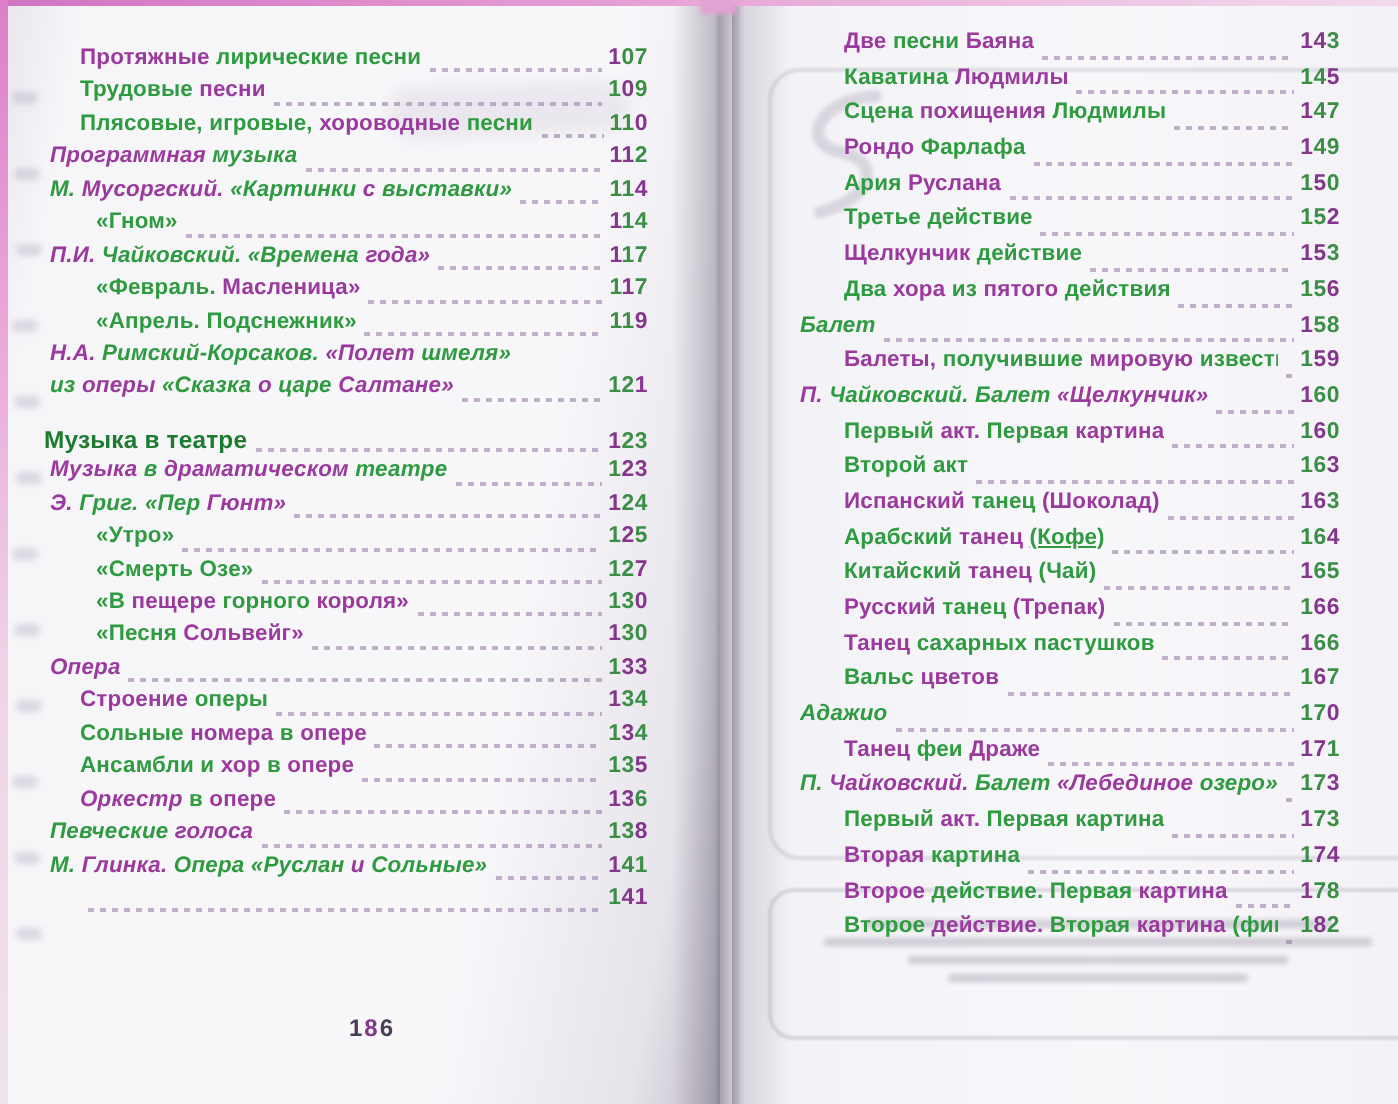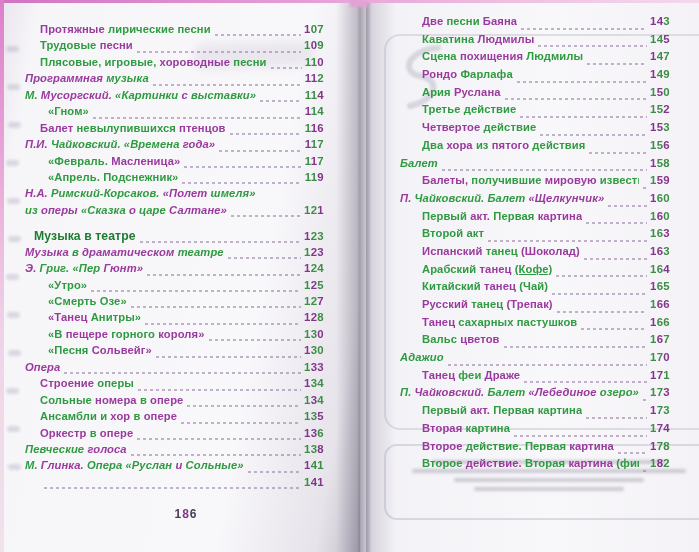--- a/index.html
+++ b/index.html
@@ -27,21 +27,21 @@
   
   .toc{position:absolute;}
   .toc-left{left:16px;right:36px;top:21px;}
   .toc-right{left:34px;right:29px;top:15px;}
   .toc-row{display:flex;align-items:baseline;white-space:nowrap;}
   .toc-left .toc-row{height:16.45px;}
   .toc-right .toc-row{height:17.7px;}
   .toc-row.gap{margin-top:9px;}
   .toc-title{font-weight:700;font-size:11.2px;letter-spacing:.1px;overflow:hidden;}
   .lvl-heading .toc-title{font-size:12.2px;color:#1e7c30;}
-  .lvl-heading{margin-left:14px;}
+  .lvl-heading{margin-left:2px;}
   .lvl-section{margin-left:5px;}
   .lvl-section .toc-title{font-style:italic;}
   .toc-left .lvl-entry{margin-left:20px;}
   .toc-left .lvl-sub{margin-left:28px;}
   .toc-right .lvl-section{margin-left:0;}
   .toc-right .lvl-entry{margin-left:22px;}
   .leader{flex:1;min-width:4px;height:2px;align-self:flex-end;margin:0 3px 3px 4px;
     background:repeating-linear-gradient(to right,rgba(146,118,162,.55) 0 3px,rgba(0,0,0,0) 3px 6px);}
   .pagenum{font-weight:700;font-size:11.4px;letter-spacing:.3px;}
 
@@ -91,25 +91,20 @@
         <div class="toc-row lvl-section">
           <span class="toc-title"><span style="color: rgb(47, 155, 64);">М. </span><span style="color: rgb(155, 58, 158);">Мусоргский. </span><span style="color: rgb(47, 155, 64);">«Картинки </span><span style="color: rgb(155, 58, 158);">с </span><span style="color: rgb(47, 155, 64);">выставки»</span></span>
           <span class="leader"></span>
           <span class="pagenum"><span style="color: rgb(58, 143, 69);">1</span><span style="color: rgb(58, 143, 69);">1</span><span style="color: rgb(132, 53, 140);">4</span></span>
         </div>
         <div class="toc-row lvl-sub">
           <span class="toc-title"><span style="color: rgb(47, 155, 64);">«Гном»</span></span>
           <span class="leader"></span>
           <span class="pagenum"><span style="color: rgb(132, 53, 140);">1</span><span style="color: rgb(58, 143, 69);">1</span><span style="color: rgb(58, 143, 69);">4</span></span>
         </div>
-        <div class="toc-row lvl-entry">
-          <span class="toc-title"><span style="color: rgb(155, 58, 158);">Балет </span><span style="color: rgb(47, 155, 64);">невылупившихся </span><span style="color: rgb(155, 58, 158);">птенцов</span></span>
-          <span class="leader"></span>
-          <span class="pagenum"><span style="color: rgb(58, 143, 69);">1</span><span style="color: rgb(132, 53, 140);">1</span><span style="color: rgb(132, 53, 140);">6</span></span>
-        </div>
         <div class="toc-row lvl-section">
           <span class="toc-title"><span style="color: rgb(155, 58, 158);">П.И. </span><span style="color: rgb(47, 155, 64);">Чайковский. </span><span style="color: rgb(47, 155, 64);">«Времена </span><span style="color: rgb(155, 58, 158);">года»</span></span>
           <span class="leader"></span>
           <span class="pagenum"><span style="color: rgb(132, 53, 140);">1</span><span style="color: rgb(58, 143, 69);">1</span><span style="color: rgb(58, 143, 69);">7</span></span>
         </div>
         <div class="toc-row lvl-sub">
           <span class="toc-title"><span style="color: rgb(47, 155, 64);">«Февраль. </span><span style="color: rgb(155, 58, 158);">Масленица»</span></span>
           <span class="leader"></span>
           <span class="pagenum"><span style="color: rgb(58, 143, 69);">1</span><span style="color: rgb(132, 53, 140);">1</span><span style="color: rgb(58, 143, 69);">7</span></span>
         </div>
@@ -145,25 +140,20 @@
           <span class="toc-title"><span style="color: rgb(47, 155, 64);">«Утро»</span></span>
           <span class="leader"></span>
           <span class="pagenum"><span style="color: rgb(58, 143, 69);">1</span><span style="color: rgb(132, 53, 140);">2</span><span style="color: rgb(58, 143, 69);">5</span></span>
         </div>
         <div class="toc-row lvl-sub">
           <span class="toc-title"><span style="color: rgb(47, 155, 64);">«Смерть </span><span style="color: rgb(47, 155, 64);">Озе»</span></span>
           <span class="leader"></span>
           <span class="pagenum"><span style="color: rgb(58, 143, 69);">1</span><span style="color: rgb(58, 143, 69);">2</span><span style="color: rgb(132, 53, 140);">7</span></span>
         </div>
         <div class="toc-row lvl-sub">
-          <span class="toc-title"><span style="color: rgb(155, 58, 158);">«Танец </span><span style="color: rgb(47, 155, 64);">Анитры»</span></span>
-          <span class="leader"></span>
-          <span class="pagenum"><span style="color: rgb(132, 53, 140);">1</span><span style="color: rgb(132, 53, 140);">2</span><span style="color: rgb(58, 143, 69);">8</span></span>
-        </div>
-        <div class="toc-row lvl-sub">
           <span class="toc-title"><span style="color: rgb(47, 155, 64);">«В </span><span style="color: rgb(155, 58, 158);">пещере </span><span style="color: rgb(47, 155, 64);">горного </span><span style="color: rgb(155, 58, 158);">короля»</span></span>
           <span class="leader"></span>
           <span class="pagenum"><span style="color: rgb(58, 143, 69);">1</span><span style="color: rgb(58, 143, 69);">3</span><span style="color: rgb(132, 53, 140);">0</span></span>
         </div>
         <div class="toc-row lvl-sub">
           <span class="toc-title"><span style="color: rgb(47, 155, 64);">«Песня </span><span style="color: rgb(155, 58, 158);">Сольвейг»</span></span>
           <span class="leader"></span>
           <span class="pagenum"><span style="color: rgb(132, 53, 140);">1</span><span style="color: rgb(58, 143, 69);">3</span><span style="color: rgb(58, 143, 69);">0</span></span>
         </div>
         <div class="toc-row lvl-section">
@@ -180,21 +170,21 @@
           <span class="toc-title"><span style="color: rgb(47, 155, 64);">Сольные </span><span style="color: rgb(155, 58, 158);">номера </span><span style="color: rgb(47, 155, 64);">в </span><span style="color: rgb(155, 58, 158);">опере</span></span>
           <span class="leader"></span>
           <span class="pagenum"><span style="color: rgb(58, 143, 69);">1</span><span style="color: rgb(132, 53, 140);">3</span><span style="color: rgb(58, 143, 69);">4</span></span>
         </div>
         <div class="toc-row lvl-entry">
           <span class="toc-title"><span style="color: rgb(47, 155, 64);">Ансамбли </span><span style="color: rgb(47, 155, 64);">и </span><span style="color: rgb(155, 58, 158);">хор </span><span style="color: rgb(47, 155, 64);">в </span><span style="color: rgb(155, 58, 158);">опере</span></span>
           <span class="leader"></span>
           <span class="pagenum"><span style="color: rgb(58, 143, 69);">1</span><span style="color: rgb(58, 143, 69);">3</span><span style="color: rgb(132, 53, 140);">5</span></span>
         </div>
         <div class="toc-row lvl-entry">
-          <span class="toc-title"><span style="color: rgb(155, 58, 158);">Оркестр </span><span style="color: rgb(47, 155, 64);">в </span><span style="color: rgb(155, 58, 158);">опере</span></span>
+          <span class="toc-title"><span style="color: rgb(155, 58, 158); font-style: italic;">Оркестр </span><span style="color: rgb(47, 155, 64);">в </span><span style="color: rgb(155, 58, 158);">опере</span></span>
           <span class="leader"></span>
           <span class="pagenum"><span style="color: rgb(132, 53, 140);">1</span><span style="color: rgb(132, 53, 140);">3</span><span style="color: rgb(58, 143, 69);">6</span></span>
         </div>
         <div class="toc-row lvl-section">
           <span class="toc-title"><span style="color: rgb(47, 155, 64);">Певческие </span><span style="color: rgb(155, 58, 158);">голоса</span></span>
           <span class="leader"></span>
           <span class="pagenum"><span style="color: rgb(58, 143, 69);">1</span><span style="color: rgb(58, 143, 69);">3</span><span style="color: rgb(132, 53, 140);">8</span></span>
         </div>
         <div class="toc-row lvl-section">
           <span class="toc-title"><span style="color: rgb(47, 155, 64);">М. </span><span style="color: rgb(155, 58, 158);">Глинка. </span><span style="color: rgb(47, 155, 64);">Опера </span><span style="color: rgb(47, 155, 64);">«Руслан </span><span style="color: rgb(155, 58, 158);">и </span><span style="color: rgb(47, 155, 64);">Сольные»</span></span>
@@ -245,21 +235,21 @@
           <span class="toc-title"><span style="color: rgb(47, 155, 64);">Ария </span><span style="color: rgb(155, 58, 158);">Руслана</span></span>
           <span class="leader"></span>
           <span class="pagenum"><span style="color: rgb(58, 143, 69);">1</span><span style="color: rgb(132, 53, 140);">5</span><span style="color: rgb(58, 143, 69);">0</span></span>
         </div>
         <div class="toc-row lvl-entry">
           <span class="toc-title"><span style="color: rgb(47, 155, 64);">Третье </span><span style="color: rgb(47, 155, 64);">действие</span></span>
           <span class="leader"></span>
           <span class="pagenum"><span style="color: rgb(58, 143, 69);">1</span><span style="color: rgb(58, 143, 69);">5</span><span style="color: rgb(132, 53, 140);">2</span></span>
         </div>
         <div class="toc-row lvl-entry">
-          <span class="toc-title"><span style="color: rgb(155, 58, 158);">Четвертое </span><span style="color: rgb(47, 155, 64);">действие</span></span>
+          <span class="toc-title"><span style="color: rgb(155, 58, 158);">Щелкунчик </span><span style="color: rgb(47, 155, 64);">действие</span></span>
           <span class="leader"></span>
           <span class="pagenum"><span style="color: rgb(132, 53, 140);">1</span><span style="color: rgb(132, 53, 140);">5</span><span style="color: rgb(58, 143, 69);">3</span></span>
         </div>
         <div class="toc-row lvl-entry">
           <span class="toc-title"><span style="color: rgb(47, 155, 64);">Два </span><span style="color: rgb(155, 58, 158);">хора </span><span style="color: rgb(47, 155, 64);">из </span><span style="color: rgb(155, 58, 158);">пятого </span><span style="color: rgb(47, 155, 64);">действия</span></span>
           <span class="leader"></span>
           <span class="pagenum"><span style="color: rgb(58, 143, 69);">1</span><span style="color: rgb(58, 143, 69);">5</span><span style="color: rgb(132, 53, 140);">6</span></span>
         </div>
         <div class="toc-row lvl-section">
           <span class="toc-title"><span style="color: rgb(47, 155, 64);">Балет</span></span>

